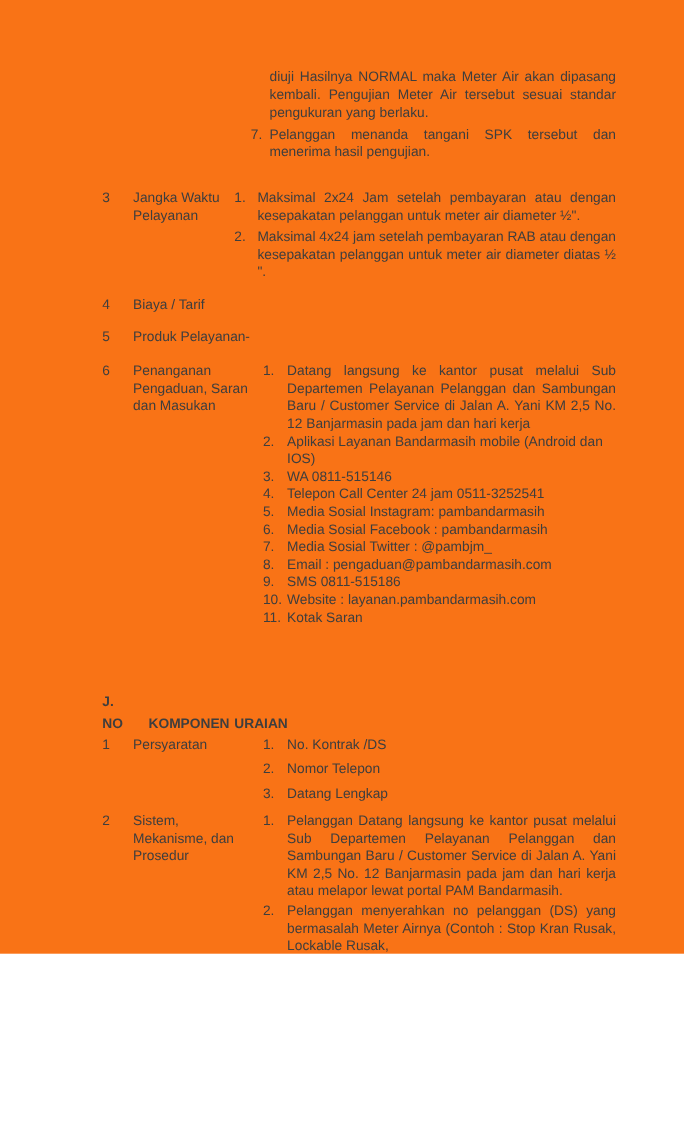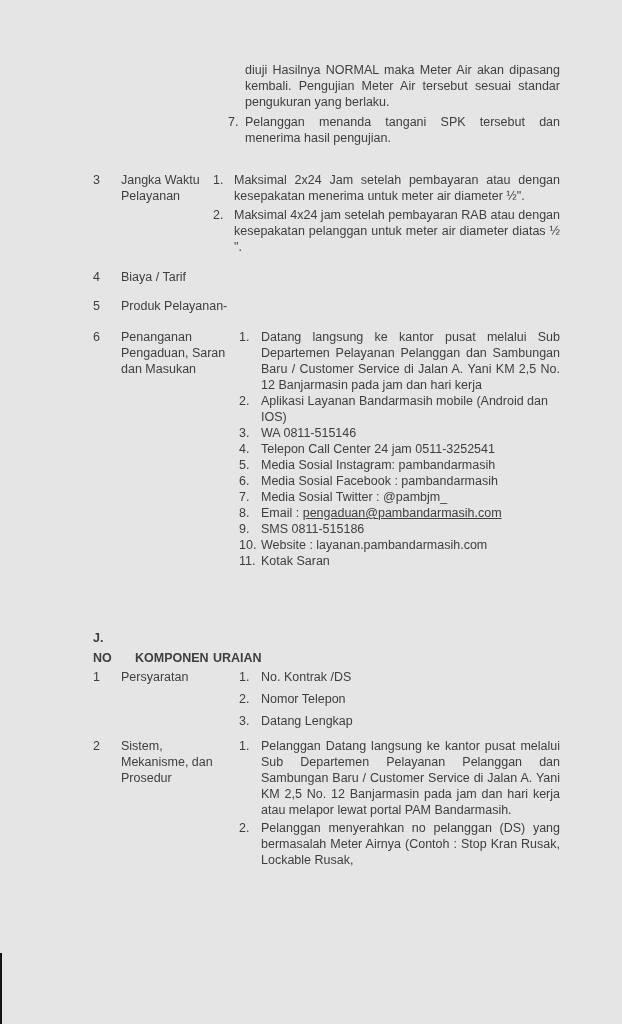--- a/index.html
+++ b/index.html
@@ -3,22 +3,22 @@
 <meta charset="utf-8">
 <style>
   html, body { margin:0; padding:0; background:#ffffff; }
   body {
     width:622px; height:1024px;
     font-family:"Liberation Sans", sans-serif;
     color:#3e3e3e;
   }
   .page {
     position:relative;
-    width:622px; height:1024px;
-    background:#e5e5e5;
+    width:622px; height:867px;
+    background:#f97316;
     overflow:hidden;
   }
   .content {
     position:absolute;
     left:93px; top:62px; width:467px;
     font-size:12.5px; line-height:16px;
   }
   .row { display:flex; align-items:flex-start; }
   .c-no    { width:28px; flex:none; }
   .c-label { width:92px; flex:none; white-space:pre; }
@@ -59,21 +59,21 @@
   .j-heading { display:flex; margin-top:61px; font-weight:bold; }
   .j-heading .m { width:19px; flex:none; }
   .j-headers { margin-top:4px; font-weight:bold; }
   .j-headers .h-komponen { margin-left:14px; }
   .j-headers .h-uraian { text-align:left; }
   .j-row1 { margin-top:3px; }
   .j-row1 .lst-b { margin-bottom:6px; }
   .j-row2 { margin-top:3px; }
   .j-row2 .lst-b + .lst-b { margin-top:2px; }
 
-  .email-link { text-decoration:underline; color:#3e3e3e; }
+  .email-link { color:#3e3e3e; }
 
   .scan-edge {
     position:absolute; left:0; top:953px;
     width:2px; height:71px;
     background:#141414;
   }
 </style>
 </head>
 <body>
 
@@ -92,21 +92,21 @@
       </div>
     </div>
 
     <div class="row row3">
       <div class="c-no">3</div>
       <div class="c-label">Jangka Waktu
 Pelayanan</div>
       <div class="c-body">
         <div class="li lst-a">
           <span class="m">1.</span>
-          <span class="t just">Maksimal 2x24 Jam setelah pembayaran  atau dengan kesepakatan menerima untuk meter air diameter ½".</span>
+          <span class="t just">Maksimal 2x24 Jam setelah pembayaran  atau dengan kesepakatan pelanggan untuk meter air diameter ½".</span>
         </div>
         <div class="li lst-a">
           <span class="m">2.</span>
           <span class="t just">Maksimal 4x24 jam setelah pembayaran RAB atau dengan kesepakatan pelanggan untuk meter air diameter  diatas ½ ".</span>
         </div>
       </div>
     </div>
 
     <div class="row row4">
       <div class="c-no">4</div>

